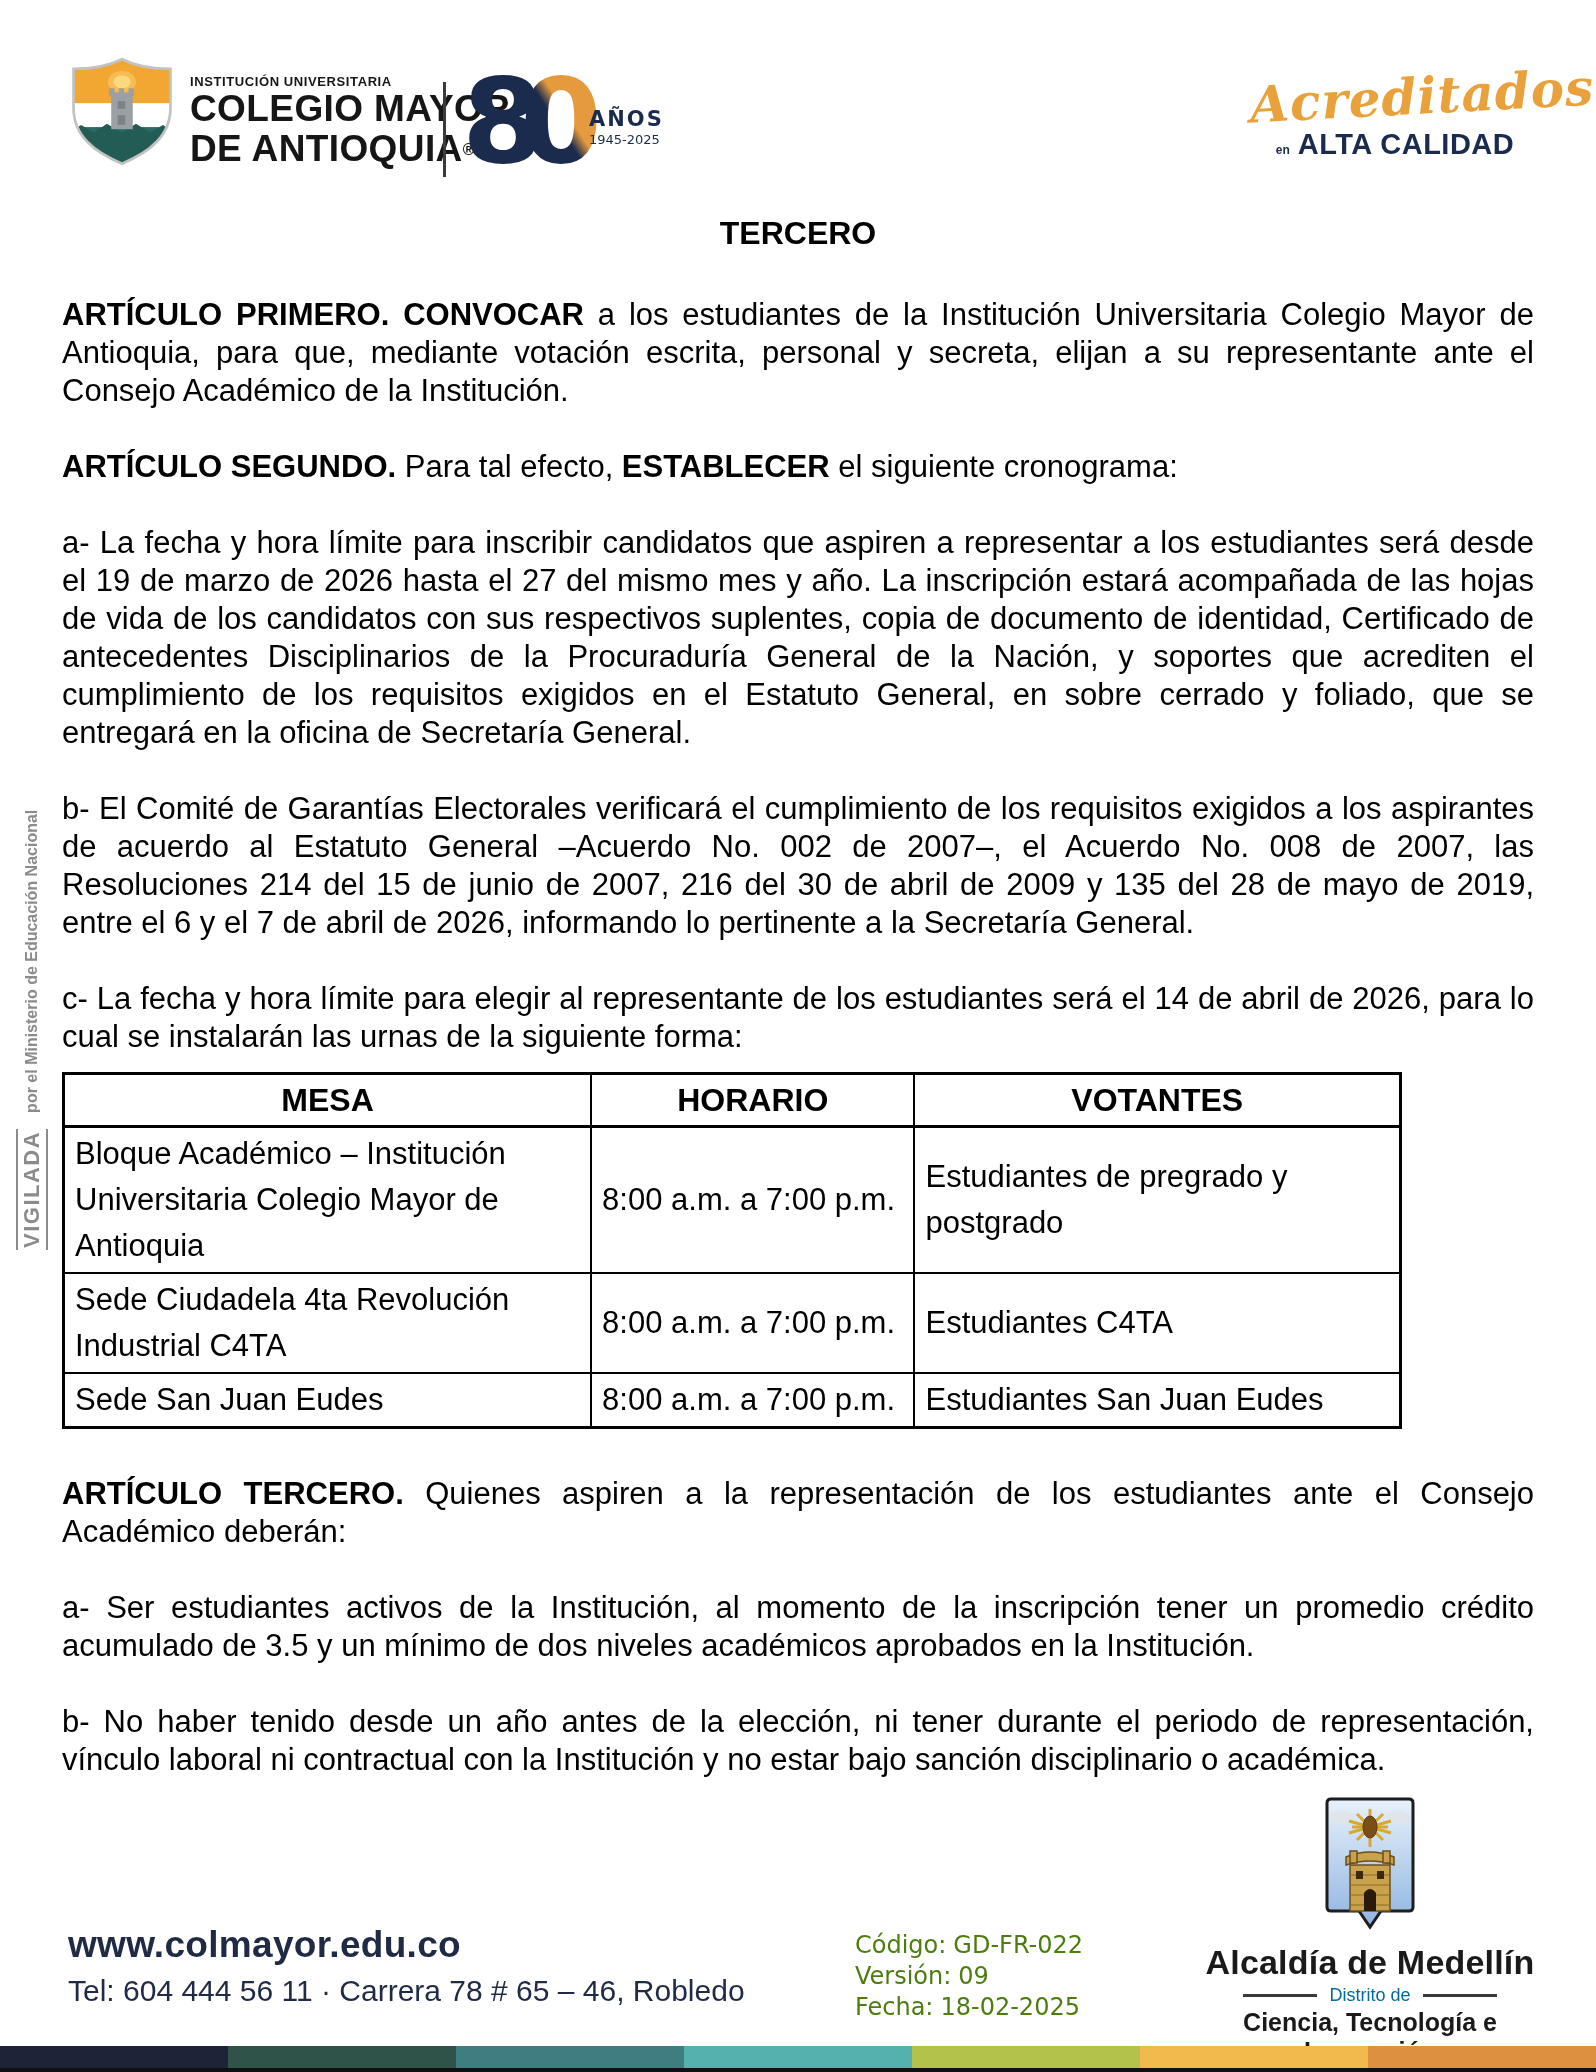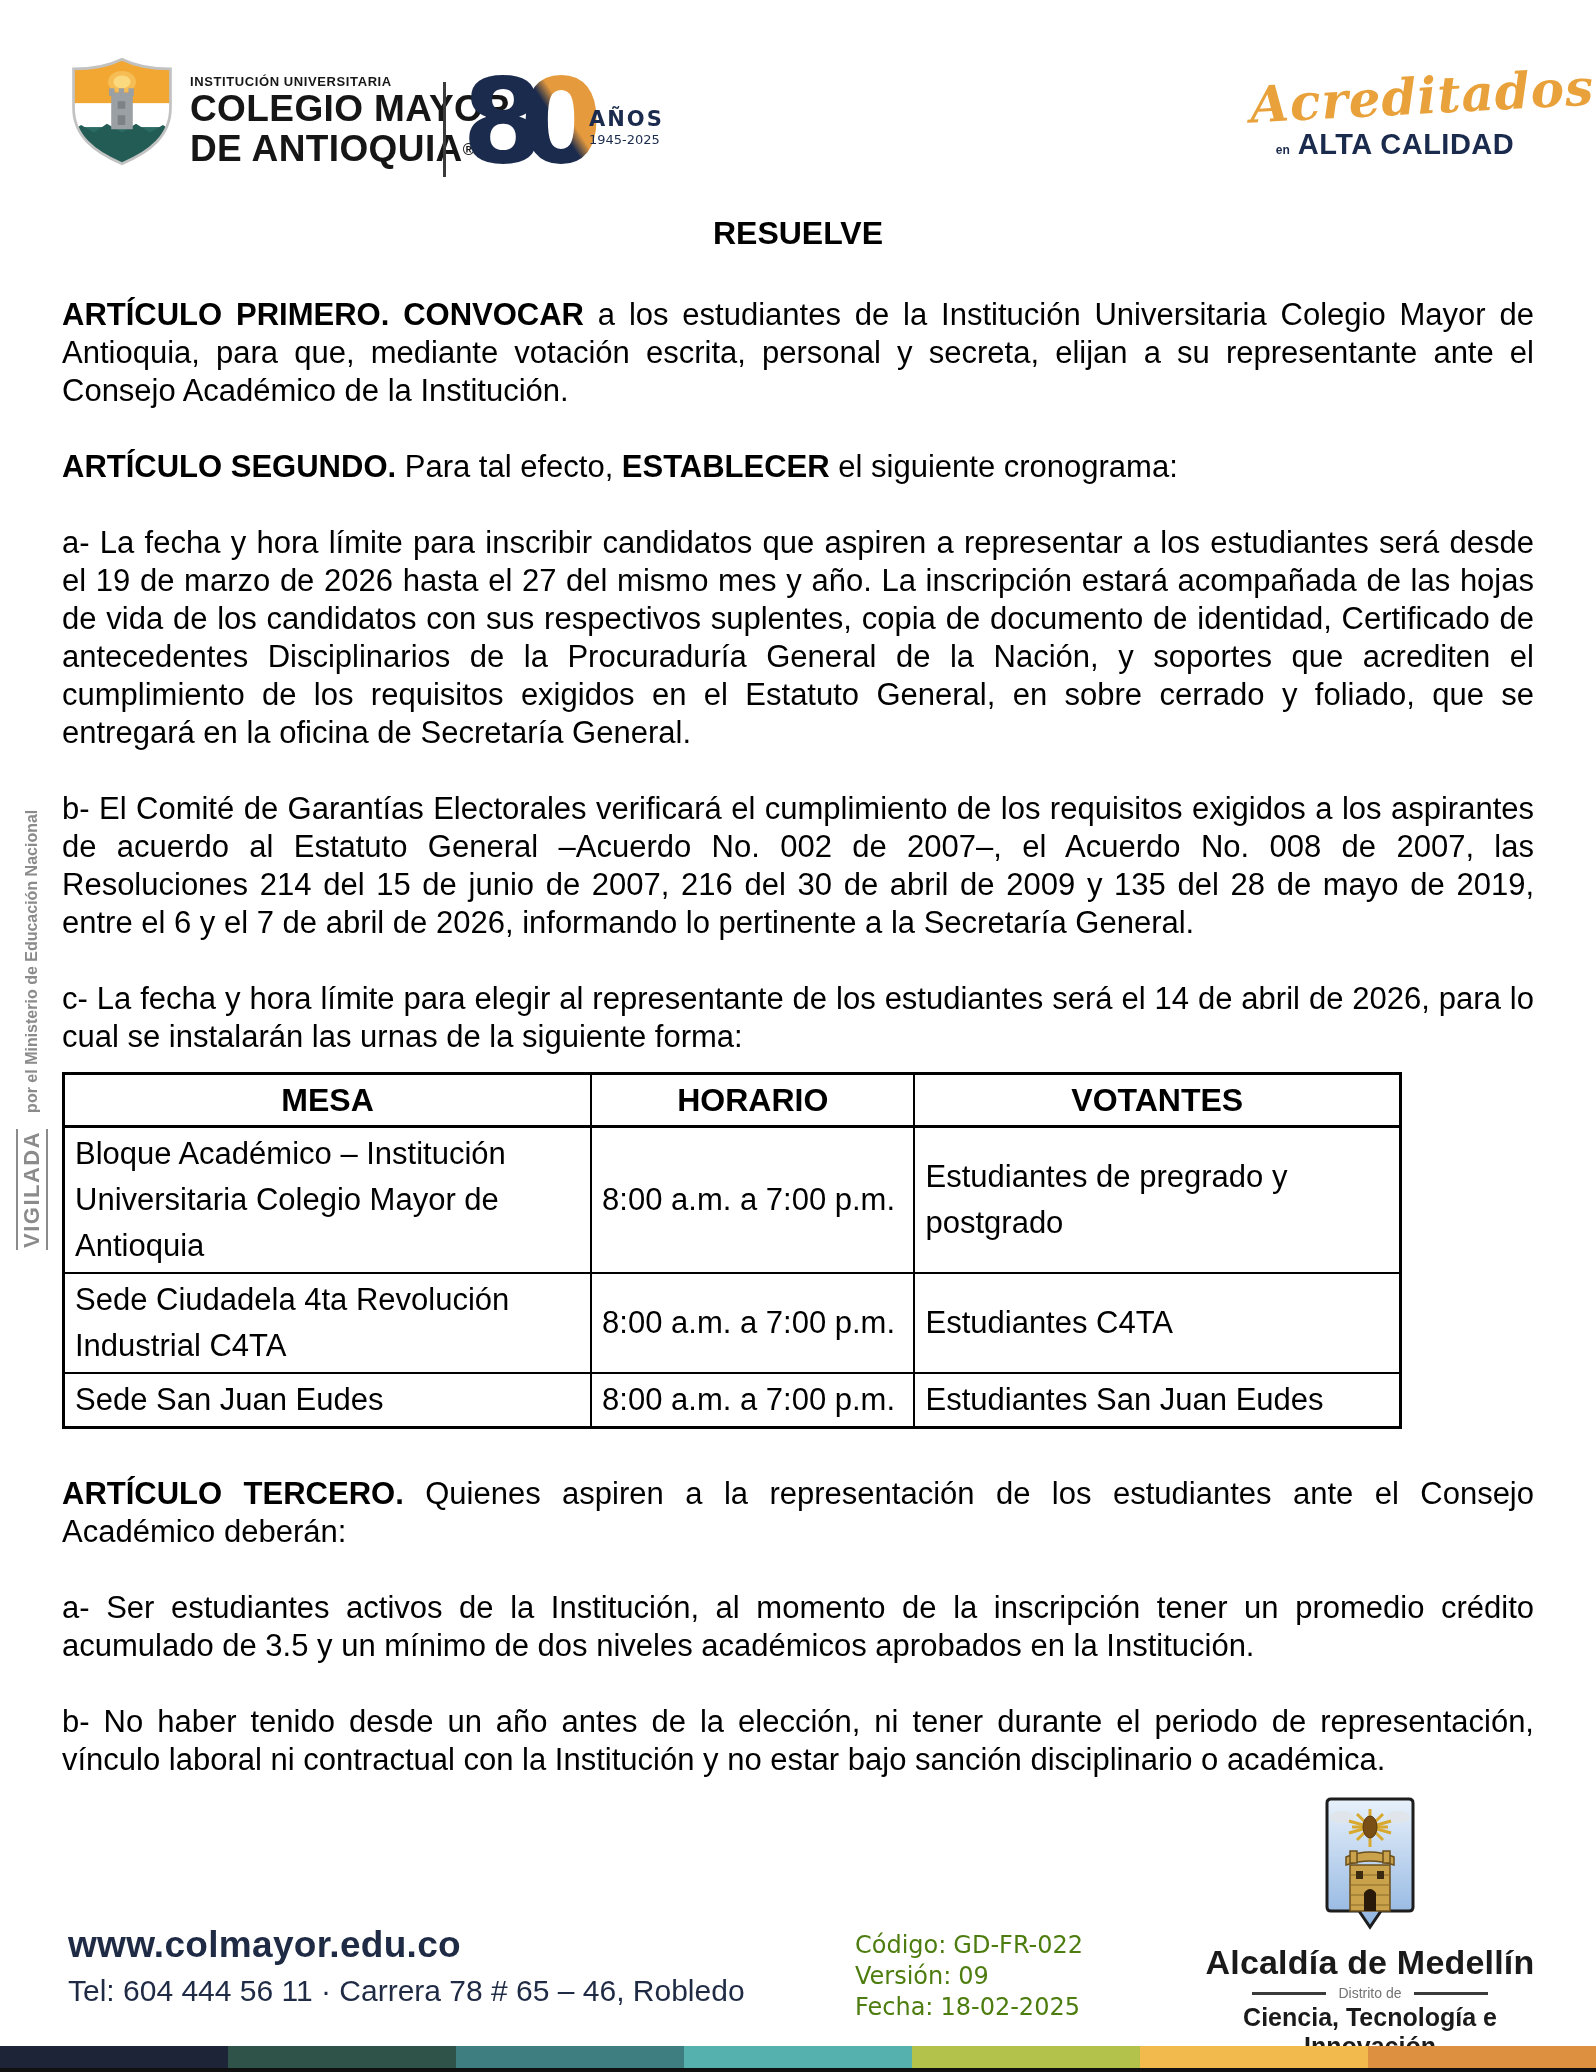--- a/index.html
+++ b/index.html
@@ -48,21 +48,21 @@
   .footer-web{font-size:37px;font-weight:bold;letter-spacing:.3px;}
   .footer-tel{font-size:30px;margin-top:8px;}
   .footer-code{position:absolute;left:855px;top:1930px;font-family:"DejaVu Sans",sans-serif;
     font-size:24px;line-height:31px;color:#4d7c0f;}
   .footer-code .val{margin-left:7px;}
   .alcaldia{position:absolute;left:1200px;top:1795px;width:340px;text-align:center;color:#1a1a1a;}
   .alc-shield{display:block;margin:0 auto;}
   .alc-name{font-size:34px;font-weight:bold;margin-top:6px;letter-spacing:.2px;}
   .alc-distrito{display:flex;align-items:center;justify-content:center;gap:12px;margin-top:3px;}
   .alc-distrito .rule{width:74px;height:0;border-top:3px solid #3a3a3a;}
-  .alc-distrito .txt{font-size:14px;color:#737373;}
+  .alc-distrito .txt{font-size:18px;color:#0369a1;}
   .alc-line2{font-size:25px;font-weight:bold;margin-top:2px;}
   
   .bottom-bar{position:absolute;left:0;bottom:4px;width:1596px;height:22px;display:flex;}
   .bottom-bar .bar-seg{flex:1 1 0;}
   .bottom-line{position:absolute;left:0;bottom:0;width:1596px;height:4px;background:#101010;}
 </style>
 </head>
 <body>
 
 <div class="page">
@@ -121,21 +121,21 @@
       <span class="accred-en">en</span><span class="accred-main">ALTA CALIDAD</span>
     </span>
   </div>
 
   <div class="vigilada">
     <span class="vig-word">VIGILADA</span>
     <span class="vig-rest">por el Ministerio de Educación Nacional</span>
   </div>
 
   <div class="doc">
-    <div class="doc-title">RESUELVE</div>
+    <div class="doc-title">TERCERO</div>
 
     <p class="first"><b class="lead">ARTÍCULO PRIMERO. </b> <b class="lead">CONVOCAR</b><span> a los estudiantes de la Institución Universitaria Colegio Mayor de Antioquia, para que, mediante votación escrita, personal y secreta, elijan a su representante ante el Consejo Académico de la Institución.</span></p>
 
     <p><b class="lead">ARTÍCULO SEGUNDO. </b><span> Para tal efecto, </span><b class="lead">ESTABLECER</b><span> el siguiente cronograma:</span></p>
 
     <p>a-  La fecha y hora límite para inscribir candidatos que aspiren a representar a los estudiantes será desde el 19 de marzo de 2026 hasta el 27 del mismo mes y año. La inscripción estará acompañada de las hojas de vida de los candidatos con sus respectivos suplentes, copia de documento de identidad, Certificado de antecedentes Disciplinarios de la Procuraduría General de la Nación, y soportes que acrediten el cumplimiento de los requisitos exigidos en el Estatuto General, en sobre cerrado y foliado, que se entregará en la oficina de Secretaría General.</p>
     <p>b- El Comité de Garantías Electorales verificará el cumplimiento de los requisitos exigidos a los aspirantes de acuerdo al Estatuto General –Acuerdo No. 002 de 2007–, el Acuerdo No. 008 de 2007, las Resoluciones 214 del 15 de junio de 2007, 216 del 30 de abril de 2009 y 135 del 28 de mayo de 2019, entre el 6 y el 7 de abril de 2026, informando lo pertinente a la Secretaría General.</p>
     <p>c- La fecha y hora límite para elegir al representante de los estudiantes será el 14 de abril de 2026, para lo cual se instalarán las urnas de la siguiente forma:</p>
 
     <table class="votes">

